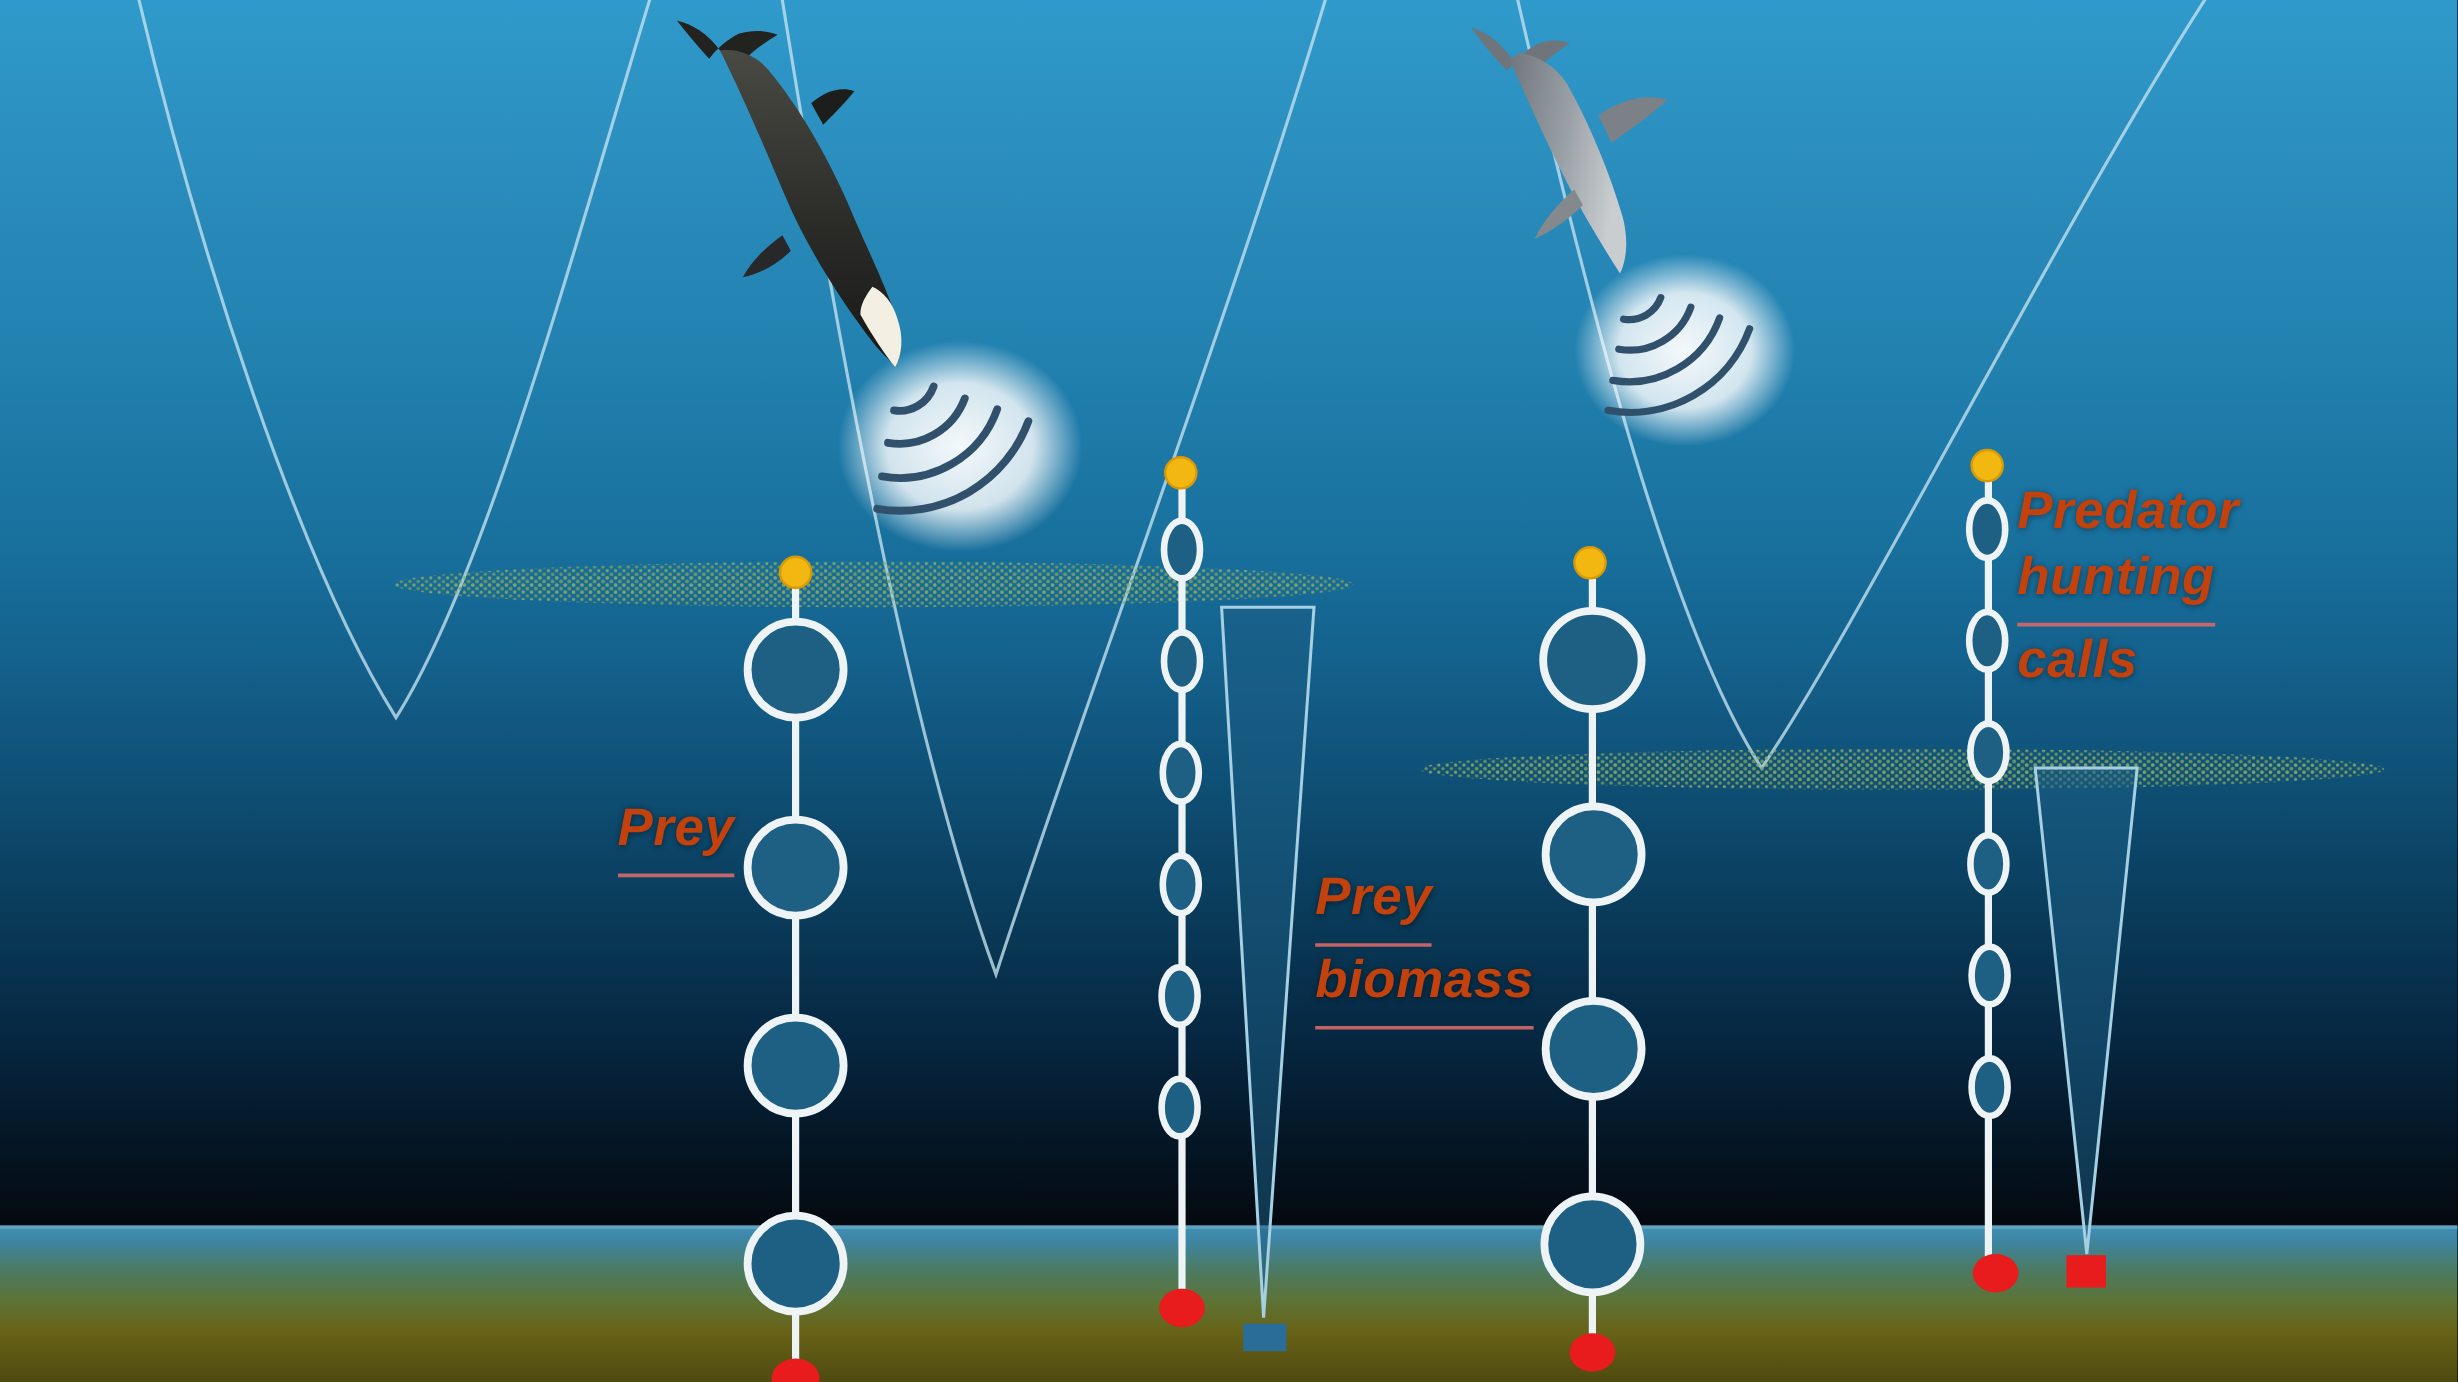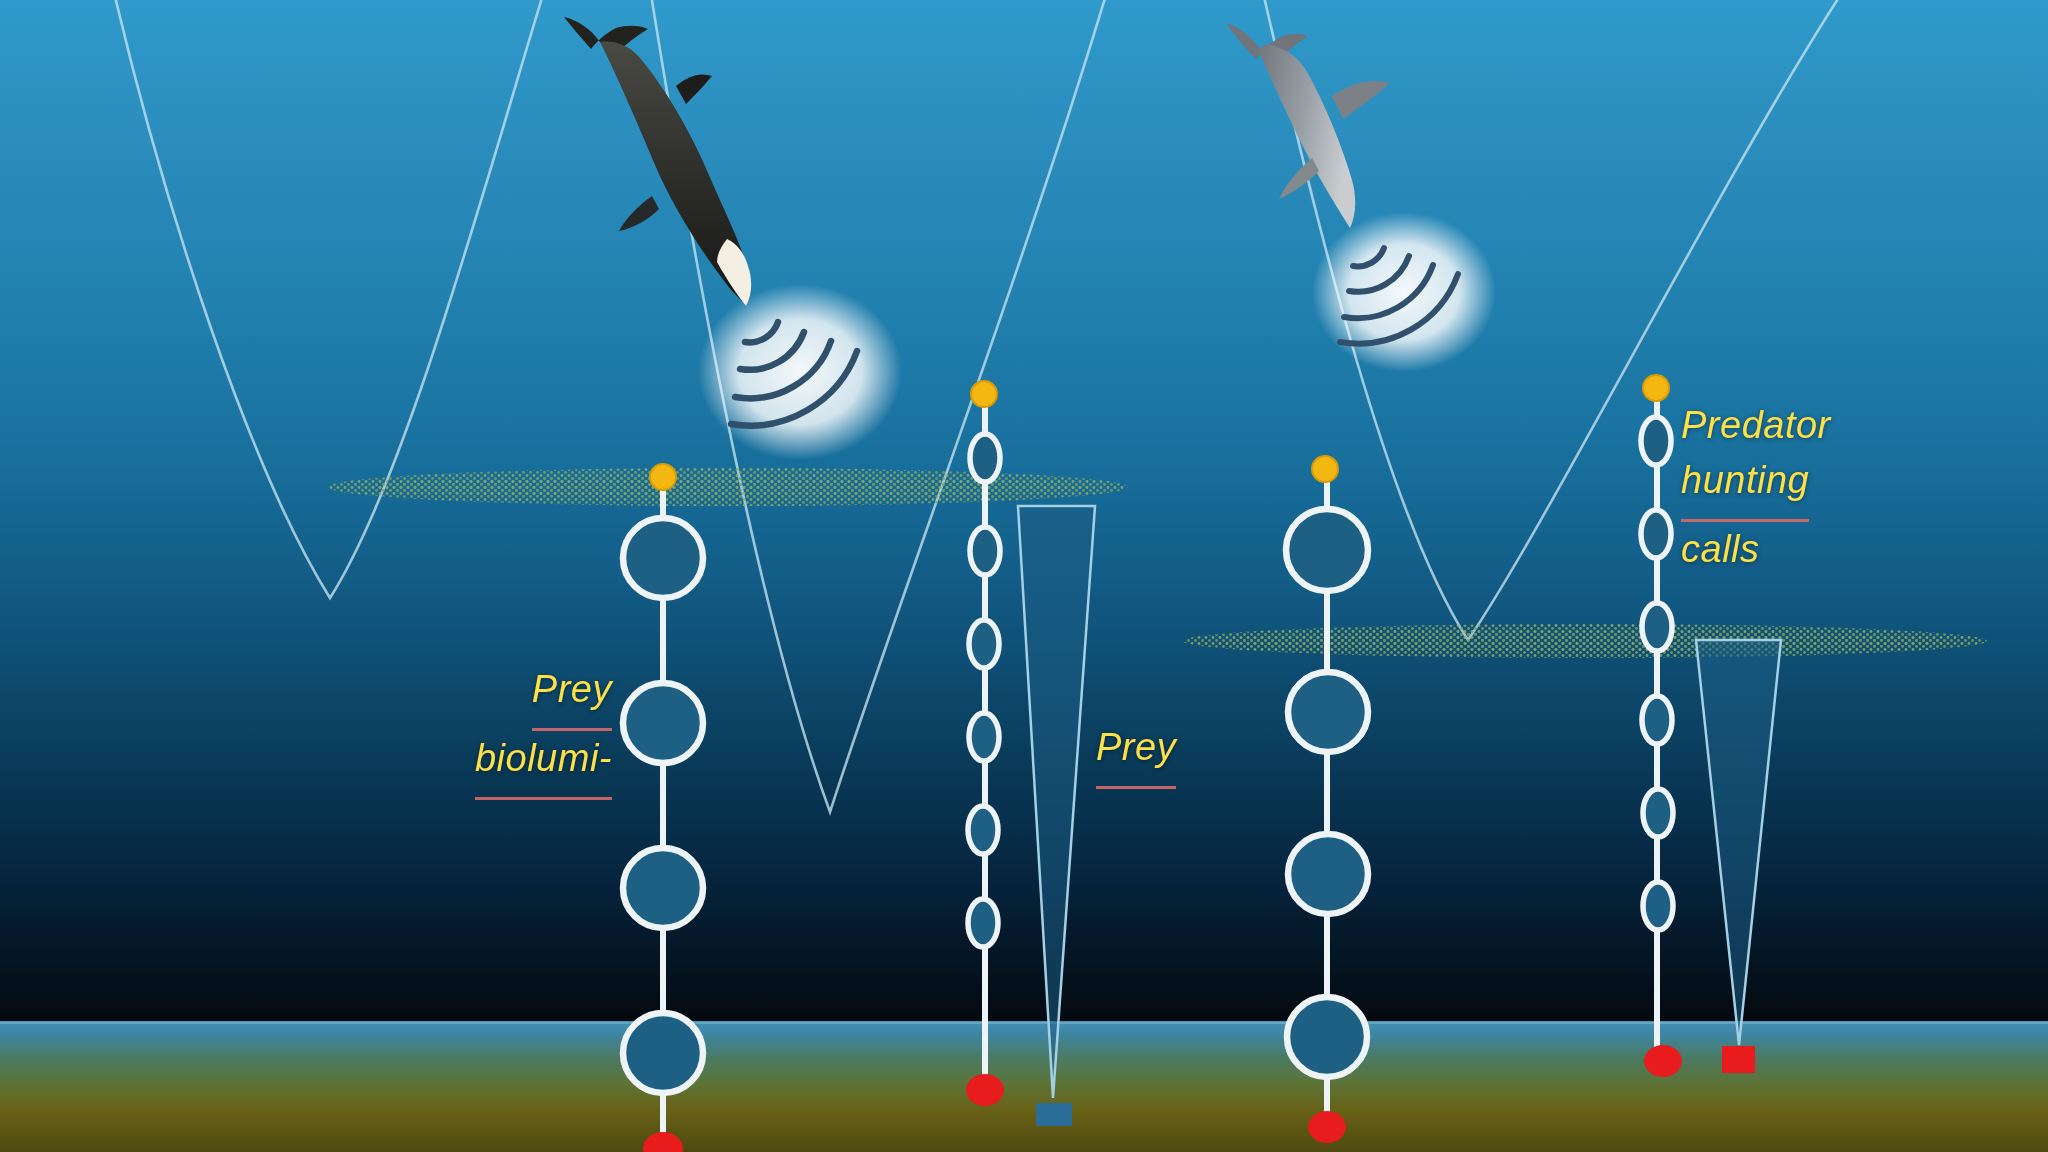--- a/index.html
+++ b/index.html
@@ -6,25 +6,25 @@
   #canvas{
     position:relative;
     width:2048px;height:1152px;
     overflow:hidden;
     font-family:"Liberation Sans", sans-serif;
   }
   #scene-svg{position:absolute;left:0;top:0;}
   .label{
     position:absolute;
     font-style:italic;
-    font-weight:400;
-    font-size:38px;
+    font-weight:700;
+    font-size:44px;
     line-height:55px;
     letter-spacing:0.5px;
-    color:#fde047;
+    color:#c2410c;
     text-shadow:0 1px 5px rgba(0,0,0,0.45);
     white-space:nowrap;
   }
   .label .ln{display:block;}
   .label .ln span{display:inline-block;}
   .label .u span{
     border-bottom:3px solid rgba(213,104,104,0.92);
     padding-bottom:11px;
   }
   #label-biolum{left:300px;top:662px;width:312px;text-align:right;}
@@ -203,25 +203,25 @@
                  C 1342,146 1326,106 1306,70
                  C 1296,54 1280,46 1266,44 Z" fill="url(#dolphinGrad)"></path>
         <path d="M 1332,96 C 1352,82 1372,78 1390,83 C 1373,98 1356,110 1343,119 Z" fill="#7b8186"></path>
         <path d="M 1312,158 C 1298,170 1286,184 1279,199 C 1294,192 1308,182 1319,171 Z" fill="#84898e"></path>
       </g>
     </g>
   </svg>
 
   <div class="label" id="label-biolum">
     <span class="ln u"><span>Prey</span></span>
-    <span class="ln u"><span>biolumi-</span></span>
   </div>
 
   <div class="label" id="label-biomass">
     <span class="ln u"><span>Prey</span></span>
+    <span class="ln u"><span>biomass</span></span>
   </div>
 
   <div class="label" id="label-predator">
     <span class="ln"><span>Predator</span></span>
     <span class="ln u"><span>hunting</span></span>
     <span class="ln"><span>calls</span></span>
   </div>
 
 </div>
 

